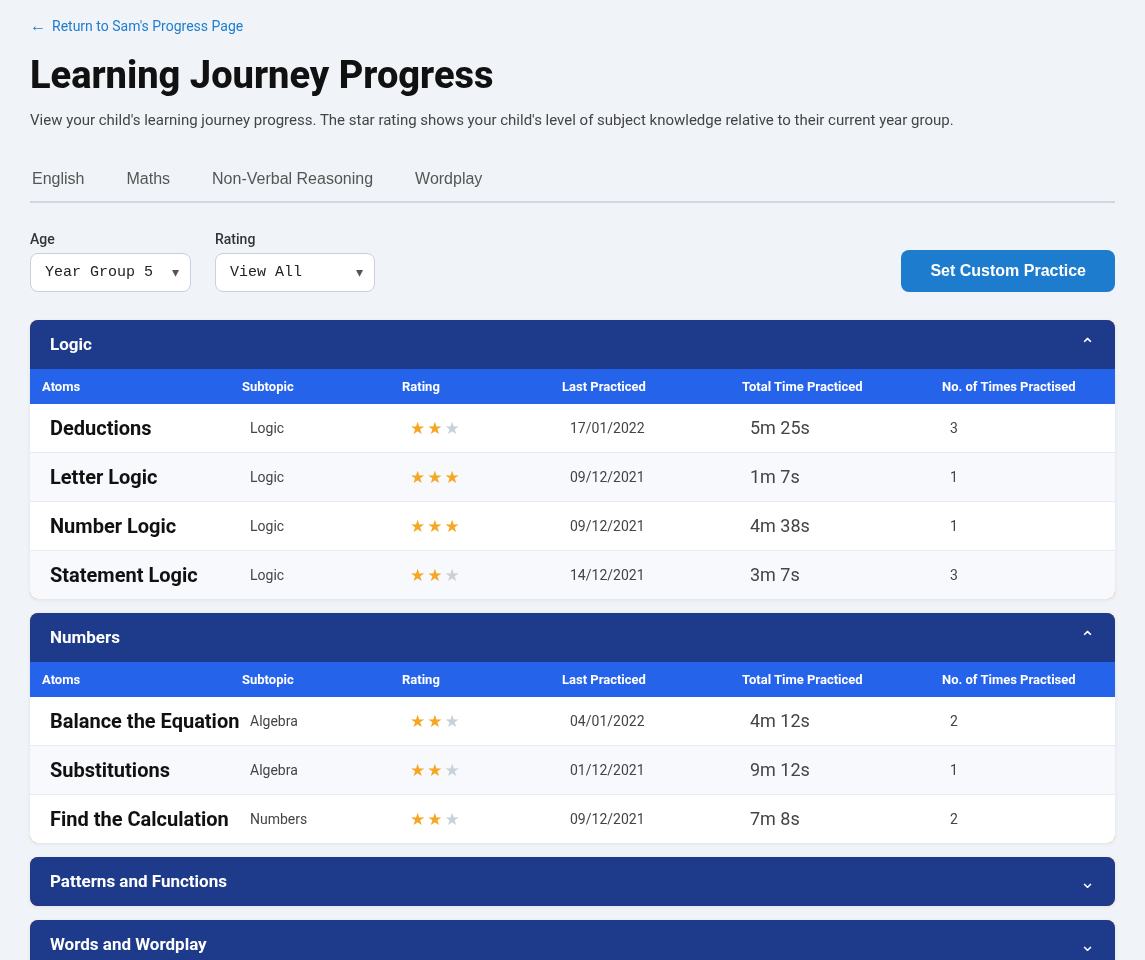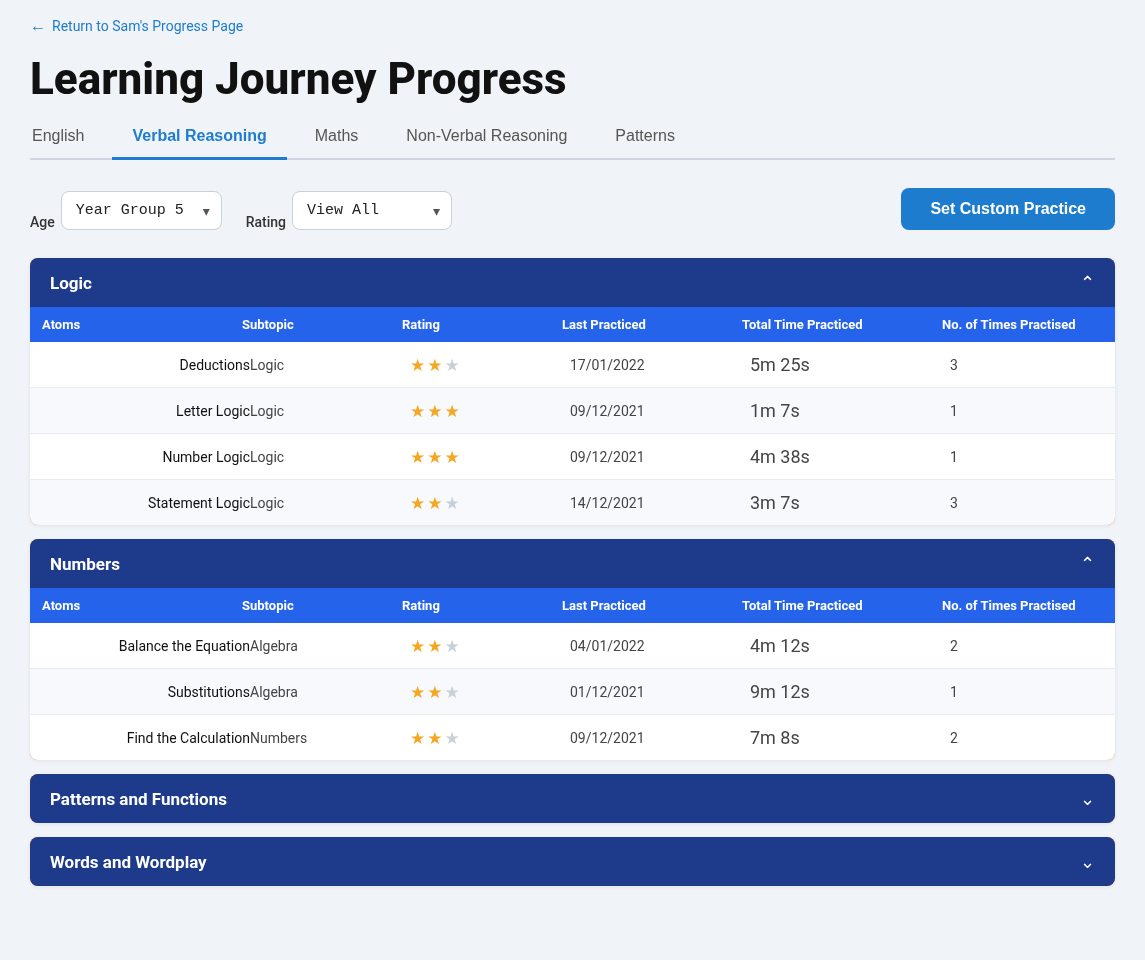--- a/index.html
+++ b/index.html
@@ -24,37 +24,37 @@
       font-size: 14px;
       text-decoration: none;
       margin-bottom: 18px;
       cursor: pointer;
     }
     .back-arrow {
       font-size: 16px;
       color: #1e7cce;
     }
     h1 {
-      font-size: 44px;
+      font-size: 38px;
       font-weight: 800;
       color: #111;
       margin-bottom: 12px;
     }
     .subtitle {
       font-size: 15px;
       color: #444;
       margin-bottom: 28px;
       line-height: 1.5;
     }
     
     .tabs {
       display: flex;
       border-bottom: 2px solid #d0d7e2;
       margin-bottom: 28px;
-      gap: 8px;
+      gap: 2px;
     }
     .tab {
       font-size: 16px;
       padding: 10px 20px 12px 20px;
       cursor: pointer;
       border-bottom: 3px solid transparent;
       margin-bottom: -2px;
       color: #555;
       font-weight: 500;
       background: none;
@@ -71,22 +71,22 @@
     }
     
     .filters-row {
       display: flex;
       align-items: flex-end;
       gap: 24px;
       margin-bottom: 28px;
     }
     .filter-group {
       display: flex;
+      flex-direction: column;
       gap: 6px;
-      align-items: flex-end;
     }
     .filter-label {
       font-size: 14px;
       color: #333;
       font-weight: 500;
     }
     .filter-select {
       appearance: none;
       -webkit-appearance: none;
       background: #fff;
@@ -169,24 +169,23 @@
       display: grid;
       grid-template-columns: 200px 160px 160px 180px 200px 1fr;
       padding: 12px 20px;
       border-bottom: 1px solid #e8ecf2;
       align-items: center;
     }
     .table-row:last-child { border-bottom: none; }
     .table-row:nth-child(odd) { background: #f7f9fc; }
     .table-row:nth-child(even) { background: #fff; }
     .cell-atoms {
-      font-size: 14px;
-      font-weight: 400;
+      font-size: 20px;
+      font-weight: 700;
       color: #111;
-      text-align: right;
     }
     .cell-subtopic {
       font-size: 14px;
       color: #444;
     }
     .cell-date {
       font-size: 14px;
       color: #444;
     }
     .cell-time {
@@ -213,28 +212,28 @@
 <div class="page-wrapper">
 
   
   <a class="back-link">
     <span class="back-arrow">←</span>
     <span>Return to Sam's Progress Page</span>
   </a>
 
   
   <h1>Learning Journey Progress</h1>
+  <p class="subtitle">View your child's learning journey progress. The star rating shows your child's level of subject knowledge relative to their current year group.</p>
 
   
   <div class="tabs">
     <button class="tab">English</button>
-    <button class="tab active">Verbal Reasoning</button>
     <button class="tab">Maths</button>
     <button class="tab">Non-Verbal Reasoning</button>
-    <button class="tab">Patterns</button>
+    <button class="tab">Wordplay</button>
   </div>
 
   
   <div class="filters-row">
     <div class="filter-group">
       <label class="filter-label">Age</label>
       <div class="select-wrapper">
         <select class="filter-select">
           <option>Year Group 4</option>
           <option selected="">Year Group 5</option>

